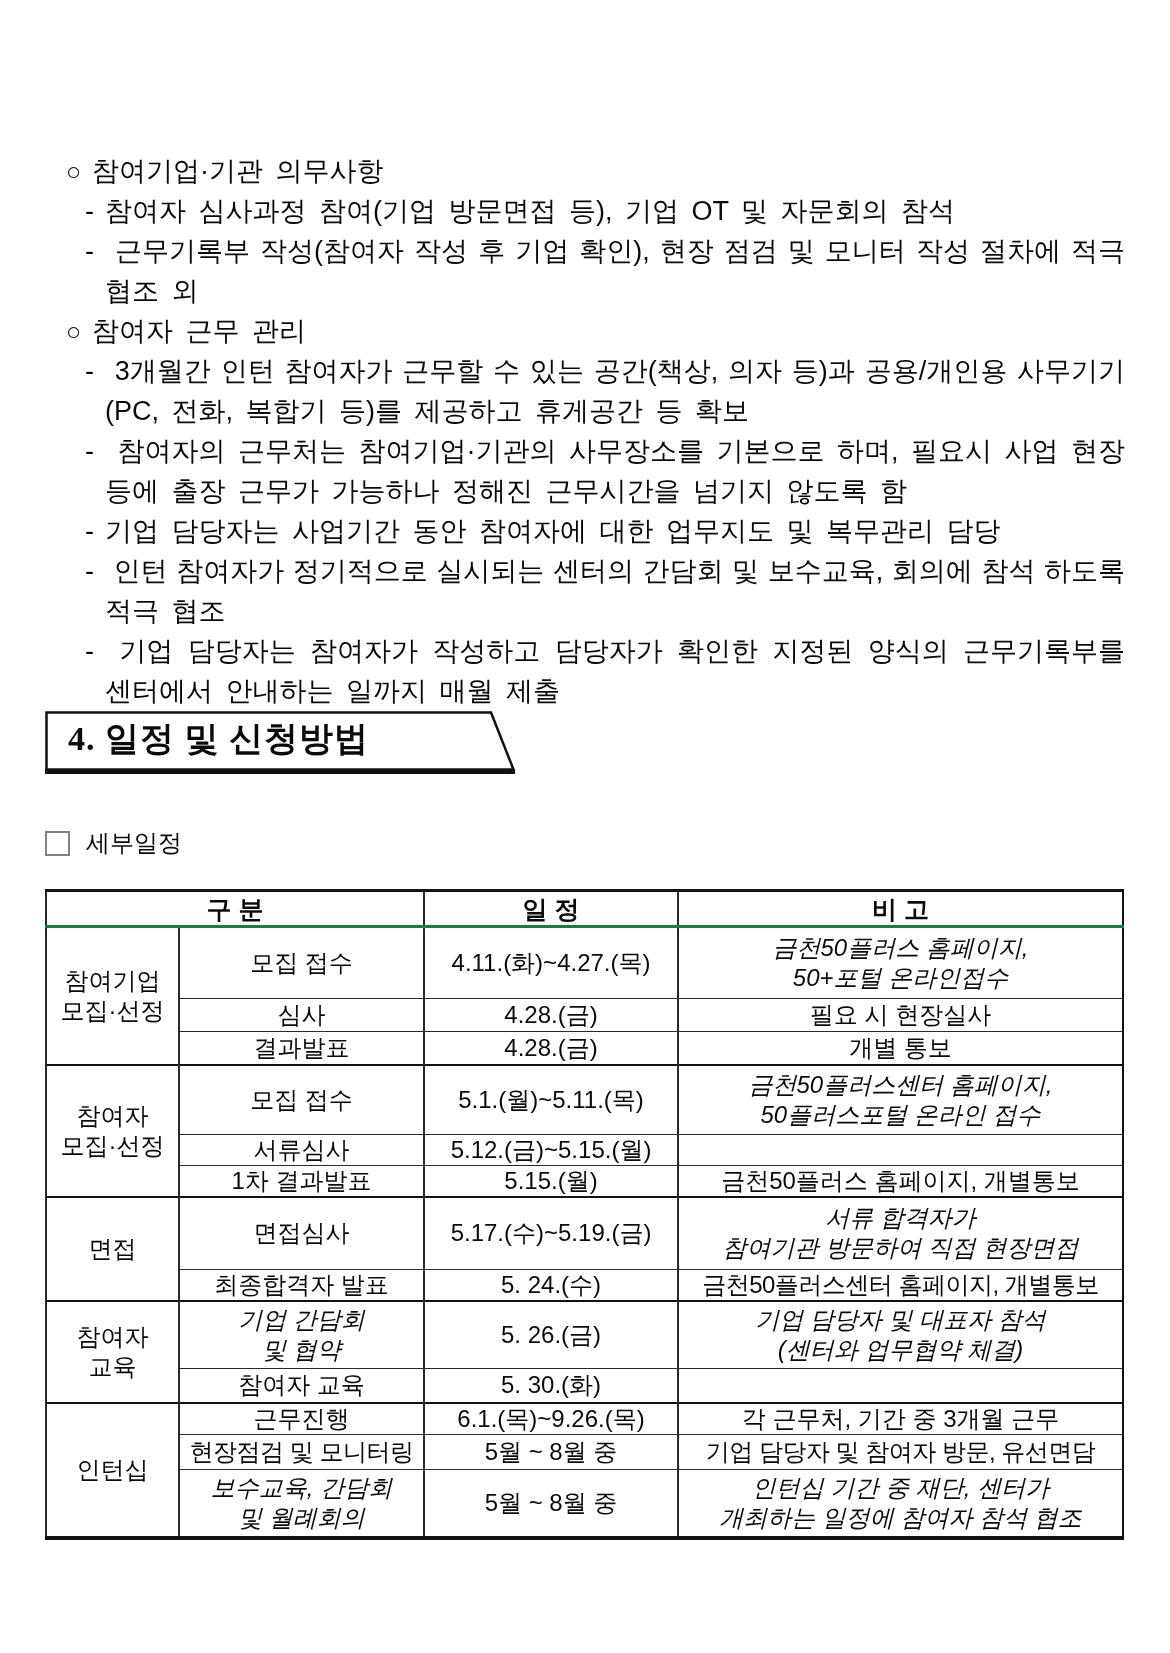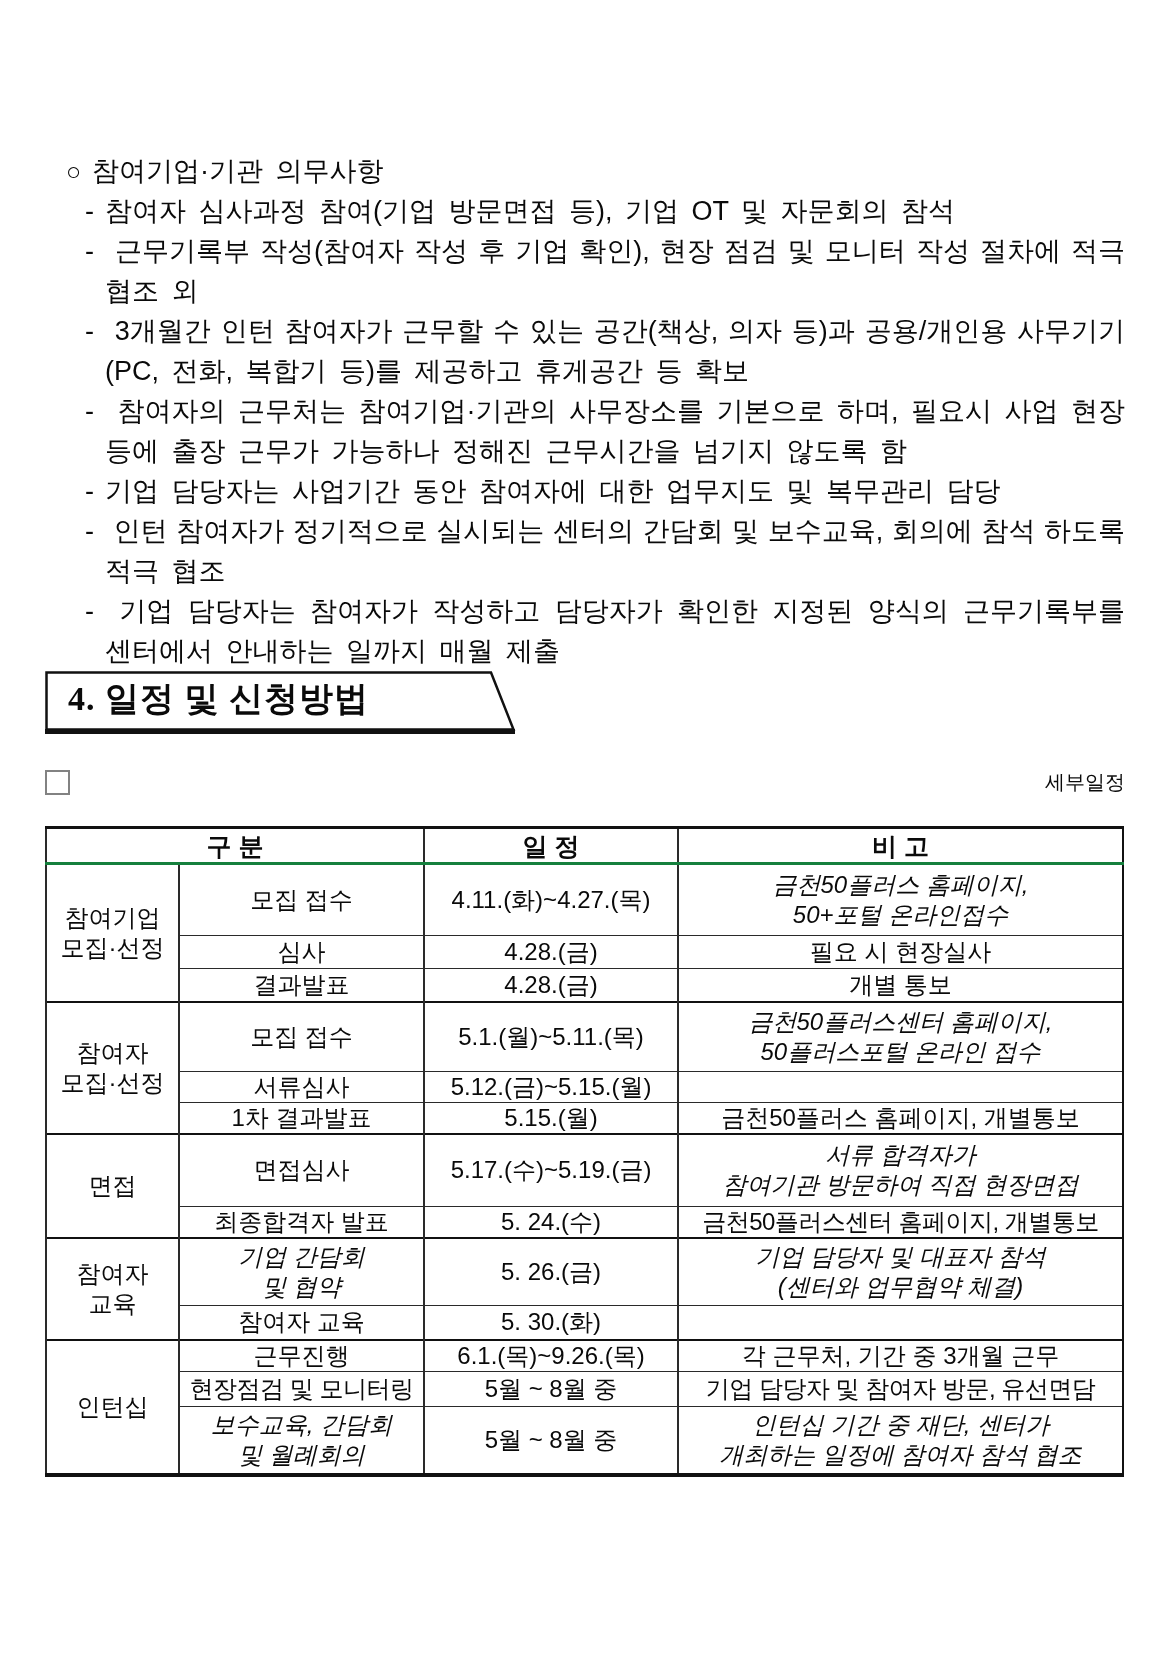--- a/index.html
+++ b/index.html
@@ -22,21 +22,21 @@
 
   
   .sec-box{position:relative;width:474px;height:64px;margin-top:0;font-family:Liberation Serif, serif;}
   .sec-box svg{position:absolute;left:0;top:0;}
   .sec-title{
     position:absolute;left:23px;top:0;height:58px;line-height:56px;
     font-size:34px;font-weight:800;letter-spacing:1px;
   }
 
   
-  .subhead{margin-top:34px;display:flex;align-items:center;font-size:20px;justify-content:space-between;}
+  .subhead{margin-top:52px;display:flex;align-items:center;font-size:24px;}
   .checkbox{width:21px;height:21px;border:2.5px solid #828282;margin-right:16px;flex:0 0 auto;}
 
   
   table.sched{border-collapse:collapse;table-layout:fixed;width:1077px;margin-top:30px;
     border-top:3px solid #111;border-bottom:4px solid #111;
     border-left:2px solid #111;border-right:2px solid #111;}
   table.sched th,table.sched td{
     border-left:2px solid #2a2a2a;text-align:center;vertical-align:middle;
     font-size:24px;line-height:30px;padding:0 2px;font-weight:normal;
     white-space:pre-line;overflow:hidden;
@@ -51,20 +51,21 @@
 </head>
 <body>
 
 <div class="content">
 
   <div class="bl">
     <div class="line circle"><span class="marker">○</span><span>참여기업·기관 의무사항</span></div>
     <div class="line dash"><span class="marker">-</span><span>참여자 심사과정 참여(기업 방문면접 등), 기업 OT 및 자문회의 참석</span></div>
     <div class="line dash j"><span class="marker">-</span> <span>근무기록부 작성(참여자 작성 후 기업 확인), 현장 점검 및 모니터 작성 절차에 적극</span></div>
     <div class="line cont"><span>협조 외</span></div>
+    <div class="line circle"><span class="marker">○</span><span>참여자 근무 관리</span></div>
     <div class="line dash j"><span class="marker">-</span> <span>3개월간 인턴 참여자가 근무할 수 있는 공간(책상, 의자 등)과 공용/개인용 사무기기</span></div>
     <div class="line cont"><span>(PC, 전화, 복합기 등)를 제공하고 휴게공간 등 확보</span></div>
     <div class="line dash j"><span class="marker">-</span> <span>참여자의 근무처는 참여기업·기관의 사무장소를 기본으로 하며, 필요시 사업 현장</span></div>
     <div class="line cont"><span>등에 출장 근무가 가능하나 정해진 근무시간을 넘기지 않도록 함</span></div>
     <div class="line dash"><span class="marker">-</span><span>기업 담당자는 사업기간 동안 참여자에 대한 업무지도 및 복무관리 담당</span></div>
     <div class="line dash j"><span class="marker">-</span> <span>인턴 참여자가 정기적으로 실시되는 센터의 간담회 및 보수교육, 회의에 참석 하도록</span></div>
     <div class="line cont"><span>적극 협조</span></div>
     <div class="line dash j"><span class="marker">-</span> <span>기업 담당자는 참여자가 작성하고 담당자가 확인한 지정된 양식의 근무기록부를</span></div>
     <div class="line cont"><span>센터에서 안내하는 일까지 매월 제출</span></div>
   </div>

